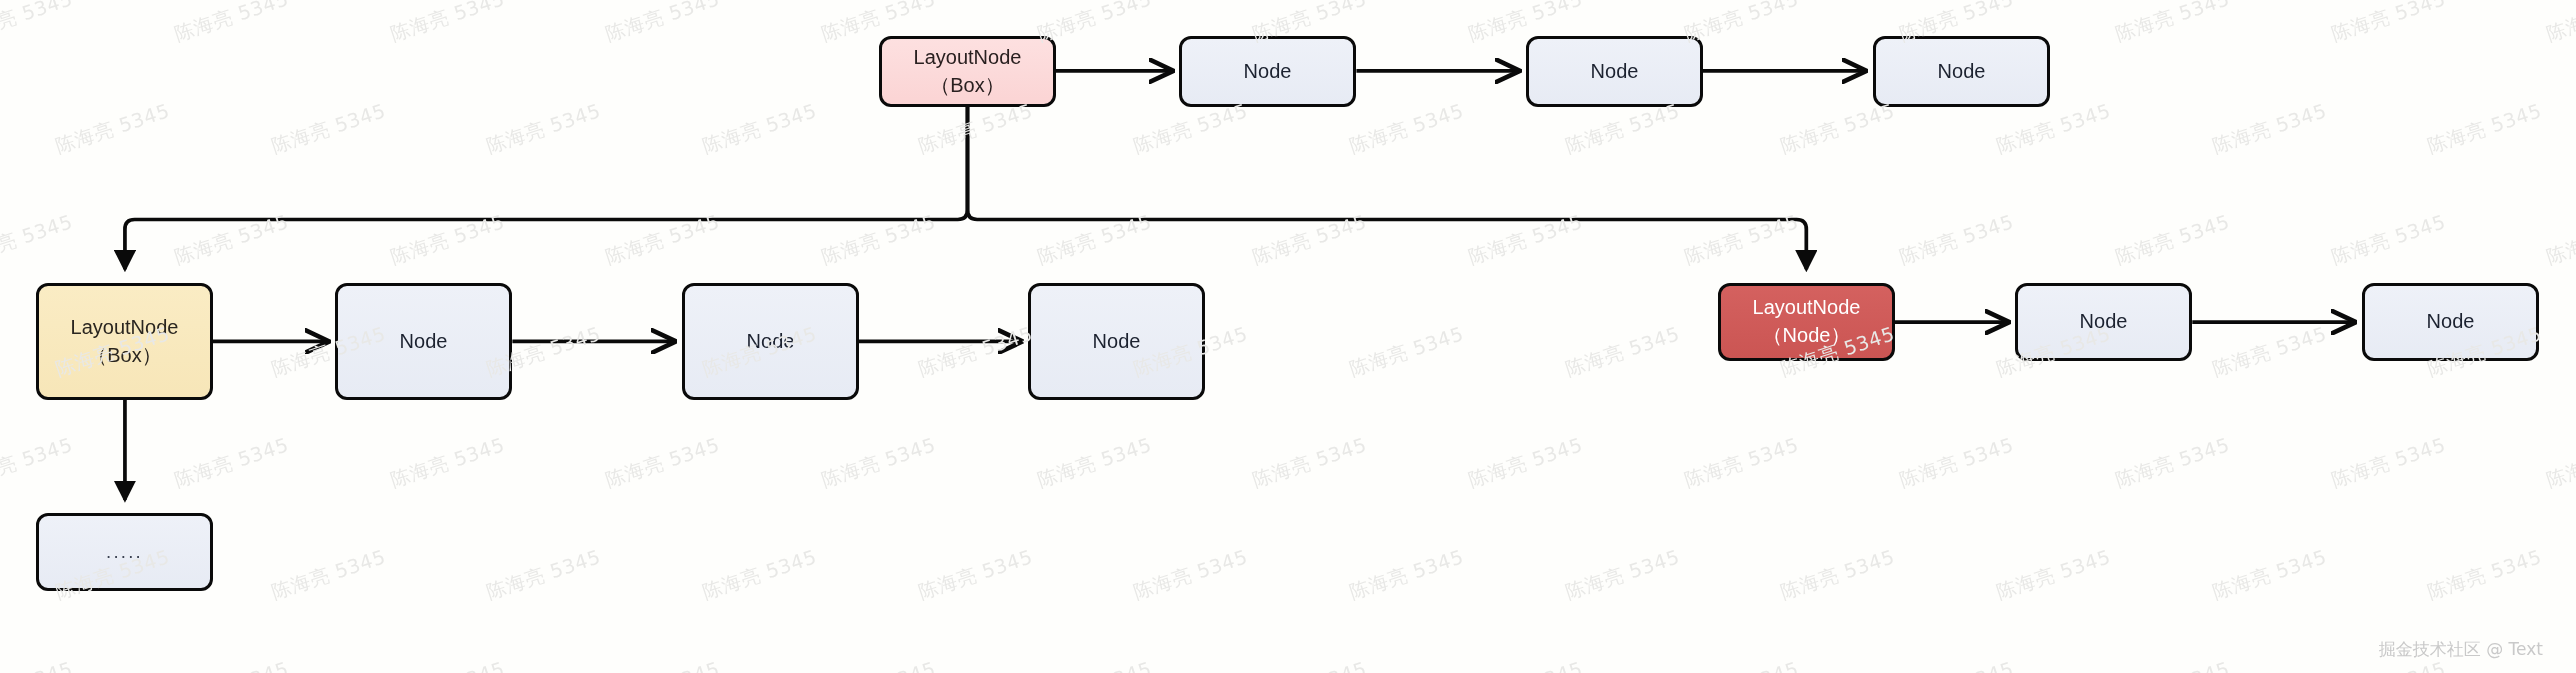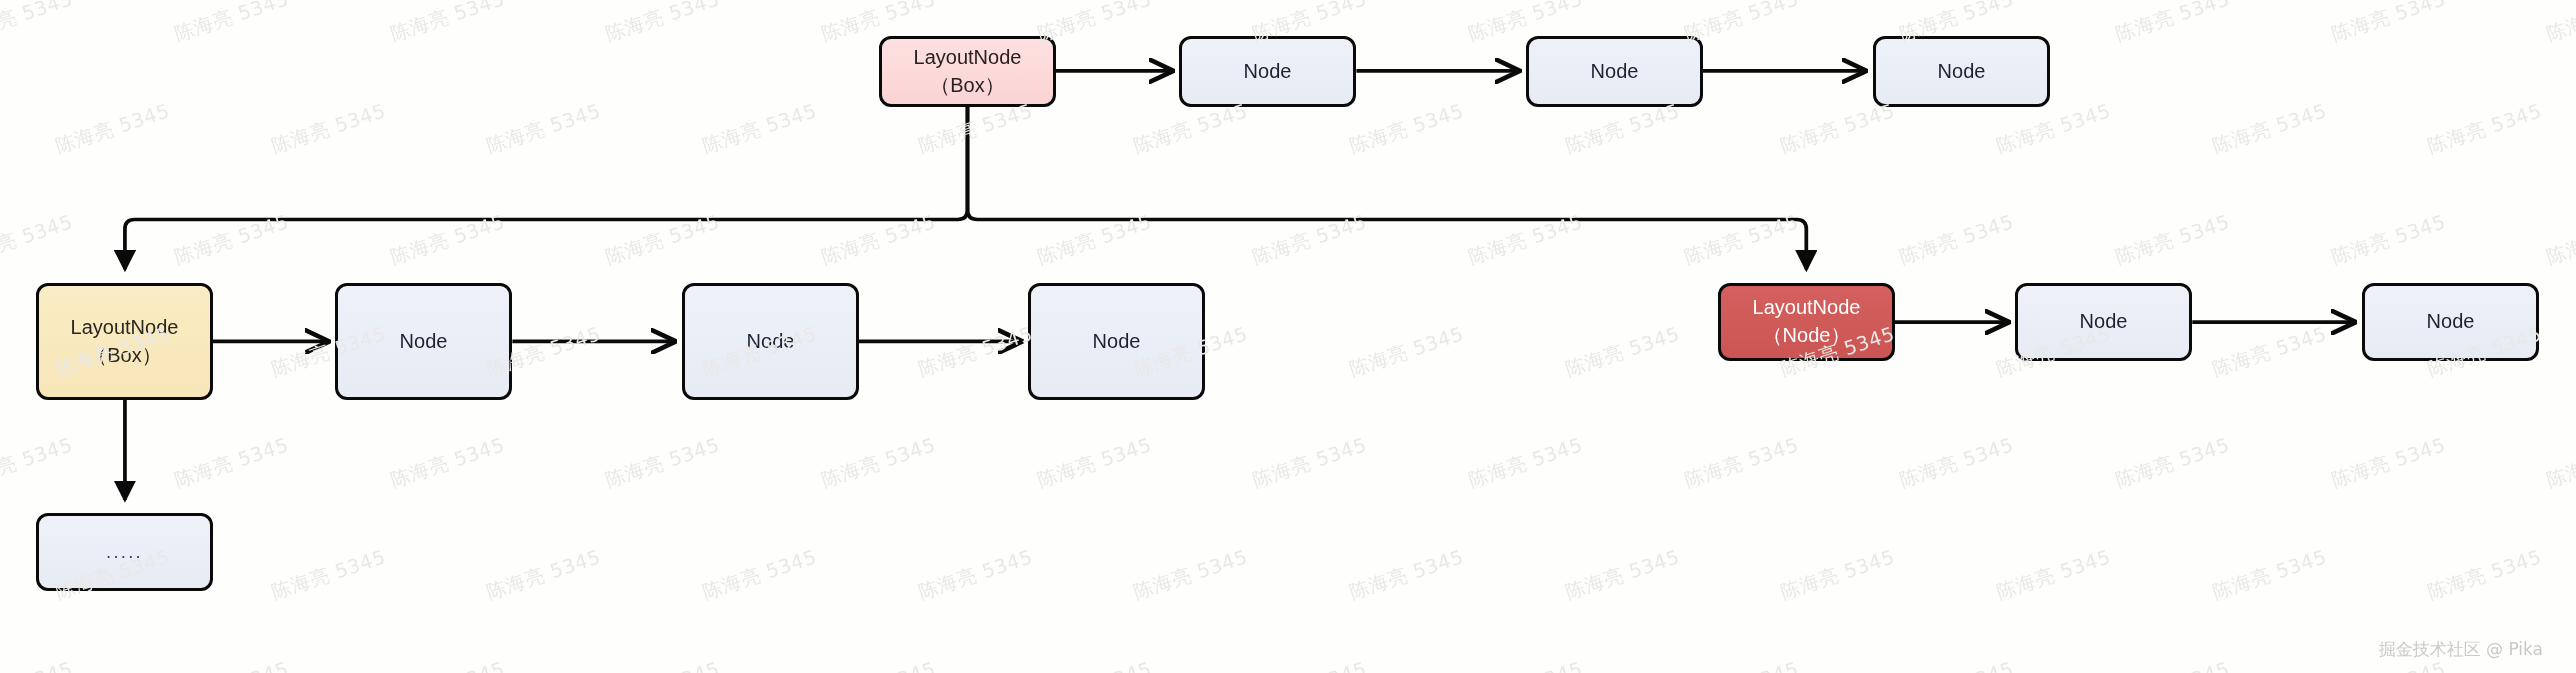--- a/index.html
+++ b/index.html
@@ -255,15 +255,15 @@
         <span class="ln">Node</span>
       </div>
       <div class="node node-default" style="left: 2362px; top: 283px; width: 177px; height: 78px;">
         <span class="ln">Node</span>
       </div>
       <div class="node node-dots" style="left: 36px; top: 513px; width: 177px; height: 78px;">
         <span class="ln">.....</span>
       </div>
     </div>
 
-  <div id="credit">掘金技术社区 @ Pika</div>
+  <div id="credit">掘金技术社区 @ Text</div>
 </div>
 
 
 </body></html>

